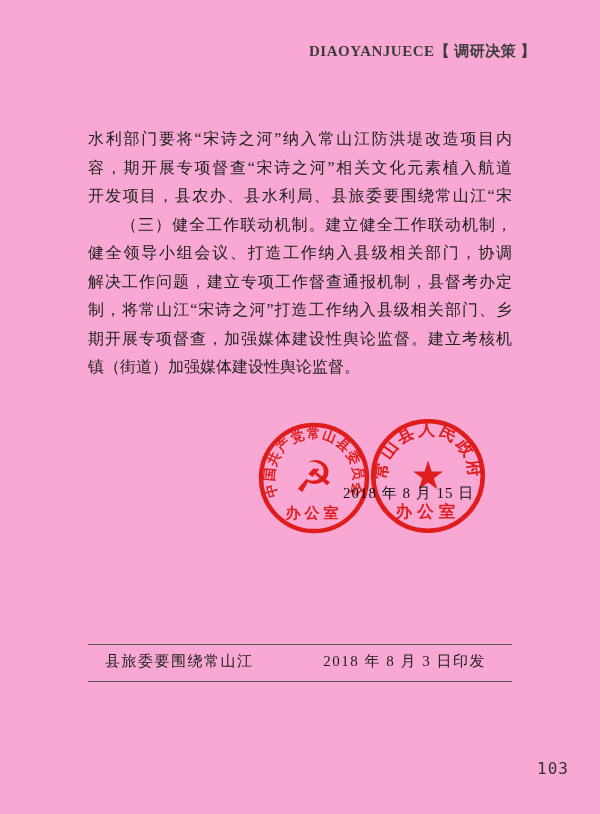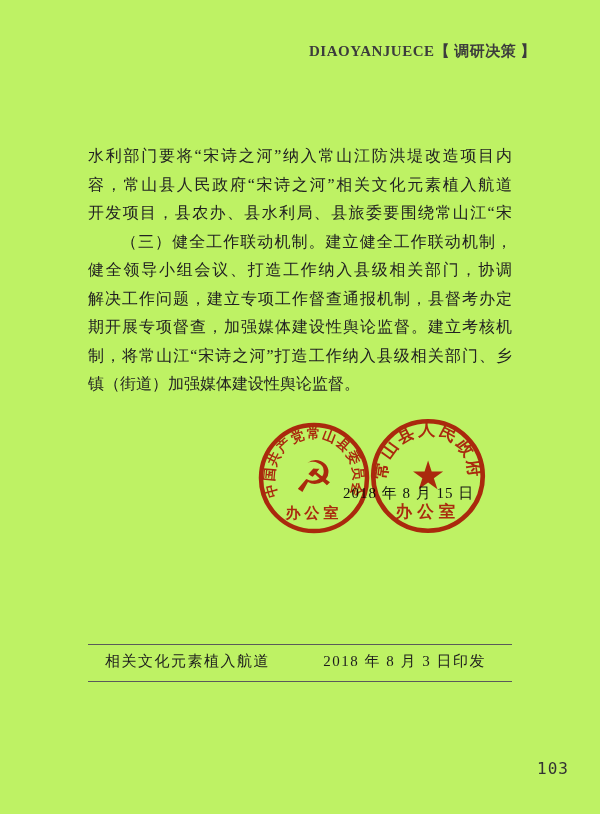--- a/index.html
+++ b/index.html
@@ -1,31 +1,31 @@
 <!DOCTYPE html>
 <html><head>
 <meta charset="utf-8">
 <style>
   html,body{margin:0;padding:0;background:#ffffff;}
   .page{
     position:relative;
     width:600px;height:814px;
-    background:#bef264;
+    background:#f9a8d4;
     font-family:"Liberation Serif","DejaVu Serif",serif;
     overflow:hidden;
   }
   .journal-header{
     position:absolute;top:42px;right:64px;
     font-size:15px;font-weight:bold;color:#3c3c3c;
     letter-spacing:.5px;
     font-family:"Liberation Serif","DejaVu Serif",serif;
   }
   .body-text{
     position:absolute;left:88px;top:125px;width:424px;
-    color:#222222;font-size:16px;margin-top:17px;
+    color:#222222;font-size:16px;
   }
   .line{
     line-height:28.5px;height:28.5px;
     text-align:justify;text-align-last:justify;
     white-space:nowrap;
   }
   .line.para-end{text-align-last:left;}
   .line.indent{padding-left:33px;}
   .bold{font-weight:normal;}
   .sign-date{
@@ -63,27 +63,27 @@
 </style>
 </head>
 <body>
 
 <div class="page">
 
   <div class="journal-header">DIAOYANJUECE【 调研决策 】</div>
 
   <div class="body-text">
     <div class="line">水利部门要将“宋诗之河”纳入常山江防洪堤改造项目内</div>
-    <div class="line">容，常山县人民政府“宋诗之河”相关文化元素植入航道</div>
+    <div class="line">容，期开展专项督查“宋诗之河”相关文化元素植入航道</div>
     <div class="line">开发项目，县农办、县水利局、县旅委要围绕常山江“宋</div>
     <div class="line indent"><span class="bold">（三）健全工作联动机制。</span><span>建立健全工作联动机制，</span></div>
     <div class="line">健全领导小组会议、打造工作纳入县级相关部门，协调</div>
     <div class="line">解决工作问题，建立专项工作督查通报机制，县督考办定</div>
+    <div class="line">制，将常山江“宋诗之河”打造工作纳入县级相关部门、乡</div>
     <div class="line">期开展专项督查，加强媒体建设性舆论监督。建立考核机</div>
-    <div class="line">制，将常山江“宋诗之河”打造工作纳入县级相关部门、乡</div>
     <div class="line para-end">镇（街道）加强媒体建设性舆论监督。</div>
   </div>
 
   <div class="sign-date">2018 年 8 月 15 日</div>
 
   <svg class="seal seal-left" width="120" height="120" viewBox="0 0 120 120">
     <defs>
       <path id="arcL" d="M 25.36 80 A 40 40 0 1 1 94.64 80" fill="none"></path>
     </defs>
     <circle cx="60" cy="60" r="53" fill="none" stroke="#e2190e" stroke-width="4.5"></circle>
@@ -102,21 +102,21 @@
     <text font-size="16.5" font-weight="bold" fill="#e2190e" letter-spacing="2.5">
       <textPath href="#arcR" startOffset="50%" text-anchor="middle">常山县人民政府</textPath>
     </text>
     <text x="60" y="73" font-size="38" text-anchor="middle" fill="#e2190e">★</text>
     <text x="60" y="100" font-size="16" font-weight="bold" text-anchor="middle" fill="#e2190e" letter-spacing="5">办公室</text>
   </svg>
 
   <div class="footer-rule rule-top"></div>
 
   <div class="footer-row">
-    <span>相关文化元素植入航道</span>
+    <span>县旅委要围绕常山江</span>
     <span>2018 年 8 月 3 日印发</span>
   </div>
 
   <div class="footer-rule rule-bottom"></div>
 
   <div class="page-number">103</div>
 
 </div>
 
 </body></html>

